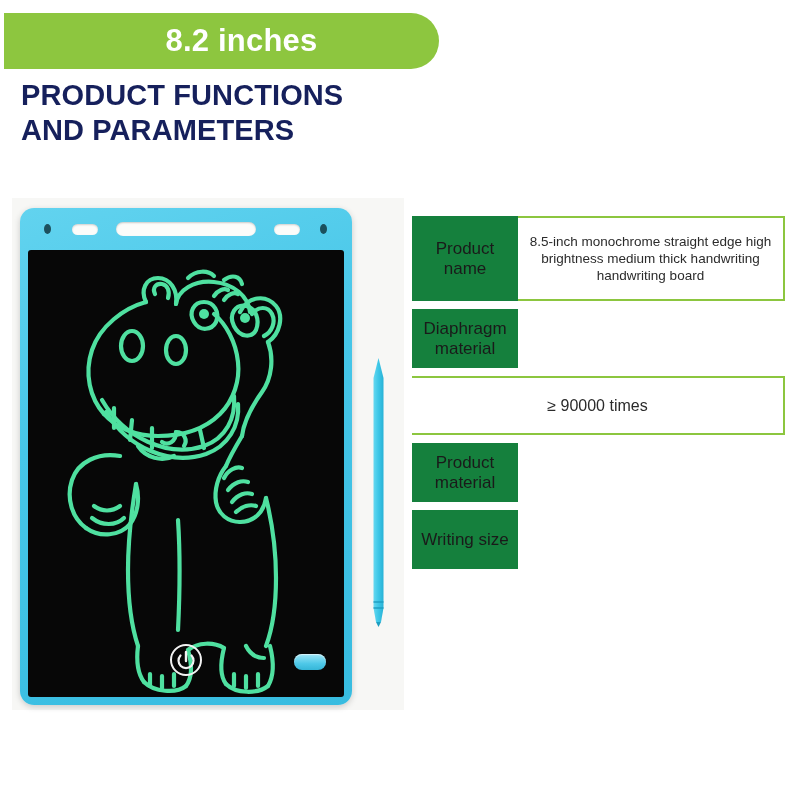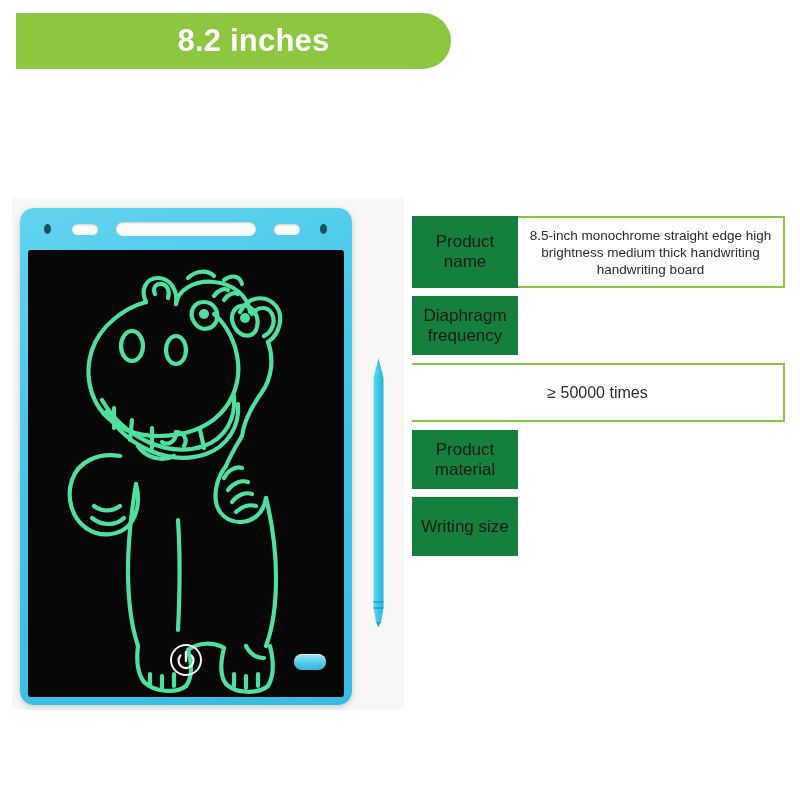--- a/index.html
+++ b/index.html
@@ -12,21 +12,21 @@
     height: 800px;
     position: relative;
     overflow: hidden;
     font-family: "Liberation Sans", sans-serif;
     -webkit-font-smoothing: antialiased;
   }
 
   
   #header-area {
     position: absolute;
-    left: 16px;
+    left: 4px;
     top: 0;
     width: 704px;
     height: 180px;
   }
   #size-badge {
     position: absolute;
     left: 0;
     top: 13px;
     width: 435px;
     height: 56px;
@@ -200,35 +200,39 @@
     background: #ffffff;
     border: 2px solid #8cc63f;
     border-left: none;
     color: #2b2b2b;
     font-size: 16px;
     line-height: 20px;
     display: flex;
     align-items: center;
     justify-content: center;
     text-align: center;
-    padding: 2px 8px;
+    padding: 15px 8px;
     box-sizing: border-box;
   }
   .spec-row.row-tall { min-height: 72px; }
   .spec-row.row-tall .spec-value { font-size: 13.5px; line-height: 17px; }
 </style>
 </head>
 <body>
 
 <div id="header-area">
 
   <div id="size-badge">
     <span id="size-badge-label">8.2 inches</span>
   </div>
 
+  <div id="page-title">
+    <span class="title-line">PRODUCT FUNCTIONS</span>
+    <span class="title-line">AND PARAMETERS</span>
+  </div>
 
 </div>
 
 <div id="product-photo">
 
   <div id="tablet-device">
 
     <div id="tablet-top-bar">
       <div id="tablet-screw-left" class="tablet-screw"></div>
       <div id="tablet-side-hole-left" class="tablet-side-hole"></div>
@@ -357,25 +361,25 @@
 
 <div id="spec-table">
 
   <div class="spec-row row-tall">
     <div class="spec-label">Product name</div>
     <div class="spec-value">8.5-inch monochrome straight edge high brightness medium thick handwriting handwriting board</div>
   </div>
 
 
   <div class="spec-row">
-    <div class="spec-label">Diaphragm frequency</div>
+    <div class="spec-label">Diaphragm material</div>
   </div>
 
   <div class="spec-row">
-    <div class="spec-value">≥ 50000 times</div>
+    <div class="spec-value">≥ 90000 times</div>
   </div>
 
 
   <div class="spec-row">
     <div class="spec-label">Product material</div>
   </div>
 
   <div class="spec-row">
     <div class="spec-label">Writing size</div>
   </div>

